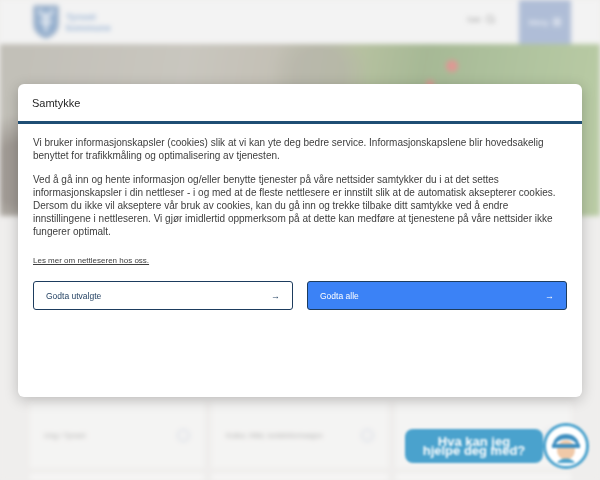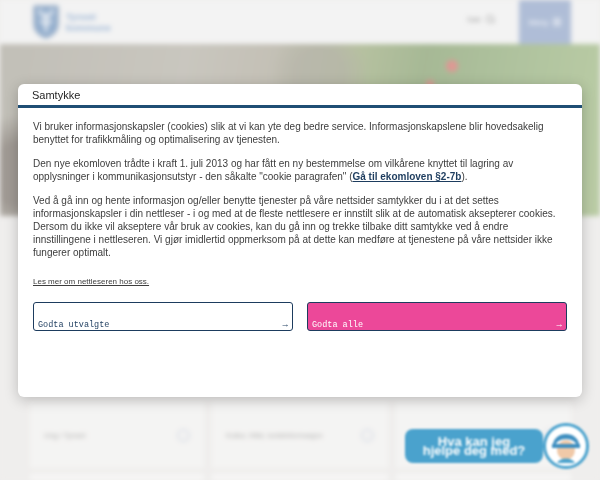--- a/index.html
+++ b/index.html
@@ -46,33 +46,33 @@
   
   .chat-wrap { position:absolute; left:405px; top:423px; filter:blur(0.8px); }
   .chat-bubble { position:absolute; left:0; top:6px; width:138px; height:34px; background:#4aa2cd; border-radius:8px;
                  color:#fff; font-weight:bold; font-size:13px; line-height:9.5px; text-align:center;
                  display:flex; align-items:center; justify-content:center; padding:0 16px; }
   .chat-avatar { position:absolute; left:138px; top:0; width:46px; height:46px; }
 
   
   .dialog { position:absolute; left:18px; top:84px; width:564px; height:313px; background:#fff;
             border-radius:6px; box-shadow:0 3px 14px rgba(0,0,0,.22); }
-  .tabs { display:flex; height:24px; border-bottom:1px solid #e3e3e3; }
+  .tabs { display:flex; height:40px; border-bottom:1px solid #e3e3e3; }
   .tab { flex:1; display:flex; align-items:center; padding-left:14px; font-size:11px; color:#8f8f8f;
          border-bottom:3px solid transparent; margin-bottom:-1px; cursor:pointer; background:none; border-top:none; border-left:none; border-right:none; }
   .tab.active { color:#262626; border-bottom-color:#1f4e74; }
   .dialog-body { padding:12px 15px 0 15px; }
   .dialog-body p { font-size:10px; line-height:13px; color:#3d3d3d; margin-bottom:11px; }
   .inline-link { color:#1d3c5e; font-weight:bold; text-decoration:underline; cursor:pointer; }
   .privacy-link { display:inline-block; font-size:8px; color:#3d3d3d; text-decoration:underline; margin-bottom:16px; cursor:pointer; }
   .btn-row { display:flex; gap:14px; }
-  .cta { flex:1; height:29px; display:flex; align-items:flex-end; justify-content:space-between;
-         padding:0 4px; font-size:8.5px; border-radius:3px; cursor:pointer; font-family:Liberation Mono, monospace; }
+  .cta { flex:1; height:29px; display:flex; align-items:center; justify-content:space-between;
+         padding:0 12px; font-size:8.5px; border-radius:3px; cursor:pointer; font-family:Liberation Sans, sans-serif; }
   .cta.outline { background:#fff; border:1.6px solid #1d3c5e; color:#1d3c5e; }
-  .cta.solid { background:#ec4899; border:1.6px solid #1d3c5e; color:#fff; }
+  .cta.solid { background:#3b82f6; border:1.6px solid #1d3c5e; color:#fff; }
   .cta .arrow { font-size:9px; }
 </style>
 </head>
 <body>
 
 <div class="backdrop">
 
   <div class="site-header">
     <div class="logo-wrap">
       <svg width="26" height="34" viewBox="0 0 26 34">
@@ -131,21 +131,20 @@
     <path d="M14 40 a10 8 0 0 1 18 0 z" fill="#4aa2cd"></path>
   </svg>
 </div>
 
 <div class="dialog">
   <div class="tabs">
     <button class="tab active">Samtykke</button>
   </div>
   <div class="dialog-body">
     <p>Vi bruker informasjonskapsler (cookies) slik at vi kan yte deg bedre service. Informasjonskapslene blir hovedsakelig benyttet for trafikkmåling og optimalisering av tjenesten.</p>
-    <p><span>Den nye ekomloven trådte i kraft 1. juli 2013 og har fått en ny bestemmelse om vilkårene knyttet til lagring av opplysninger i kommunikasjonsutstyr - den såkalte "cookie paragrafen" (</span><a class="inline-link">Gå til ekomloven §2-7b</a><span>).</span></p>
     <p>Ved å gå inn og hente informasjon og/eller benytte tjenester på våre nettsider samtykker du i at det settes informasjonskapsler i din nettleser - i og med at de fleste nettlesere er innstilt slik at de automatisk aksepterer cookies. Dersom du ikke vil akseptere vår bruk av cookies, kan du gå inn og trekke tilbake ditt samtykke ved å endre innstillingene i nettleseren. Vi gjør imidlertid oppmerksom på at dette kan medføre at tjenestene på våre nettsider ikke fungerer optimalt.</p>
     <a class="privacy-link">Les mer om nettleseren hos oss.</a>
     <div class="btn-row">
       <button class="cta outline">
         <span>Godta utvalgte</span>
         <span class="arrow">→</span>
       </button>
       <button class="cta solid">
         <span>Godta alle</span>
         <span class="arrow">→</span>

